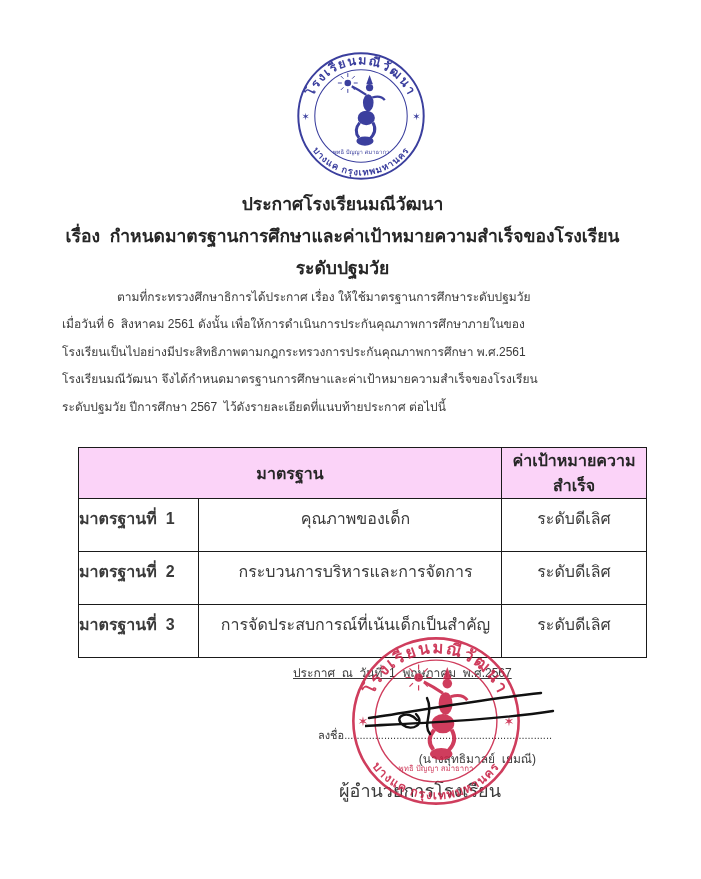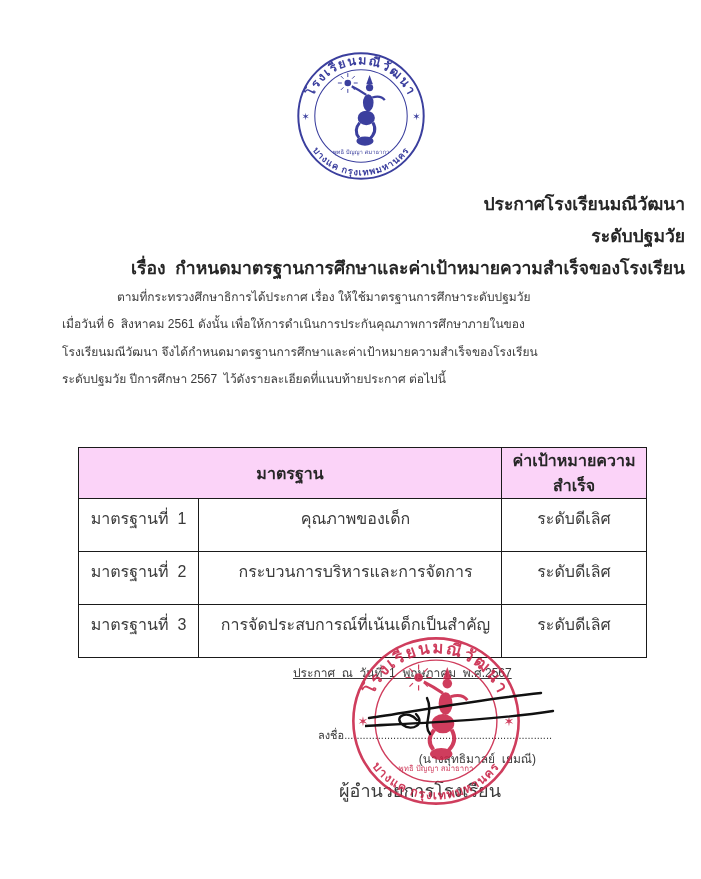--- a/index.html
+++ b/index.html
@@ -5,32 +5,32 @@
   html,body{margin:0;padding:0;background:#ffffff;}
   .page{
     position:relative;width:701px;height:879px;background:#ffffff;
     font-family:"Liberation Sans","DejaVu Sans",sans-serif;
     color:#3a3a3a;overflow:hidden;
   }
   
   .seal-blue{position:absolute;left:295px;top:50px;width:132px;height:132px;}
   .seal-red{position:absolute;left:349px;top:633px;width:174px;height:176px;opacity:.88;z-index:5;}
   
-  .title-block{position:absolute;left:0;right:16px;top:188px;text-align:right;z-index:2;}
+  .title-block{position:absolute;left:0;right:16px;top:188px;text-align:center;z-index:2;}
   .title-line{font-size:17.5px;font-weight:bold;color:#262626;line-height:32px;white-space:pre;}
   
   .body-block{position:absolute;left:62px;top:284px;width:585px;z-index:2;}
   .body-line{font-size:12px;line-height:27.4px;white-space:pre;color:#3a3a3a;}
   .body-line.indent{padding-left:55px;}
   
   .std-table{position:absolute;left:78px;top:447px;border-collapse:collapse;z-index:2;}
   .std-table td,.std-table th{border:1.6px solid #1a1a1a;font-size:16px;padding:0;}
   .std-table th{background:#fbd3f8;font-weight:bold;color:#262626;height:49px;text-align:center;vertical-align:middle;}
   .std-table td{height:45px;vertical-align:top;padding-top:7px;}
-  .col-no{width:119px;text-align:center;white-space:pre;}
+  .col-no{width:119px;white-space:pre;font-weight:bold;}
   .col-desc{width:291px;text-align:center;padding-left:11px !important;}
   .col-target{width:144px;text-align:center;margin-top:12px;}
   
   .announce-line{position:absolute;left:293px;top:663px;font-size:12px;white-space:pre;z-index:2;text-decoration:underline;}
   .sign-line{position:absolute;left:318px;top:726px;font-size:11px;white-space:pre;z-index:2;}
   .signer-name{position:absolute;left:276px;top:749px;width:260px;text-align:right;font-size:12px;white-space:pre;z-index:2;}
   .signer-title{position:absolute;left:290px;top:776px;width:260px;text-align:center;font-size:18px;z-index:2;}
   .signature{position:absolute;left:365px;top:688px;width:195px;height:52px;z-index:6;}
 </style>
 </head>
@@ -66,27 +66,28 @@
       <ellipse cx="108" cy="103" rx="13" ry="11" stroke="none"></ellipse>
       <path d="M98,110 Q88,122 97,133" stroke-width="4.5" fill="none"></path>
       <path d="M118,110 Q126,124 112,136" stroke-width="4.5" fill="none"></path>
       <ellipse cx="106" cy="138" rx="13" ry="7" stroke="none"></ellipse>
     </g>
     <text x="100" y="157" fill="#3b3f9e" font-size="9" text-anchor="middle">พุทธิ ปัญญา สมาธากา</text>
   </svg>
 
   <div class="title-block">
     <div class="title-line">ประกาศโรงเรียนมณีวัฒนา</div>
+    <div class="title-line">เรื่อง  กำหนดมาตรฐานการศึกษาและค่าเป้าหมายความสำเร็จของโรงเรียน</div>
     <div class="title-line">ระดับปฐมวัย</div>
-    <div class="title-line">เรื่อง  กำหนดมาตรฐานการศึกษาและค่าเป้าหมายความสำเร็จของโรงเรียน</div>
   </div>
 
   <div class="body-block">
     <div class="body-line indent">ตามที่กระทรวงศึกษาธิการได้ประกาศ เรื่อง ให้ใช้มาตรฐานการศึกษาระดับปฐมวัย</div>
     <div class="body-line">เมื่อวันที่ 6  สิงหาคม 2561 ดังนั้น เพื่อให้การดำเนินการประกันคุณภาพการศึกษาภายในของ</div>
+    <div class="body-line">โรงเรียนเป็นไปอย่างมีประสิทธิภาพตามกฎกระทรวงการประกันคุณภาพการศึกษา พ.ศ.2561</div>
     <div class="body-line">โรงเรียนมณีวัฒนา จึงได้กำหนดมาตรฐานการศึกษาและค่าเป้าหมายความสำเร็จของโรงเรียน</div>
     <div class="body-line">ระดับปฐมวัย ปีการศึกษา 2567  ไว้ดังรายละเอียดที่แนบท้ายประกาศ ต่อไปนี้</div>
   </div>
 
   <table class="std-table">
     <tbody>
         <tr>
       <th colspan="2">มาตรฐาน</th>
       <th class="col-target">ค่าเป้าหมายความสำเร็จ</th>
     </tr>

